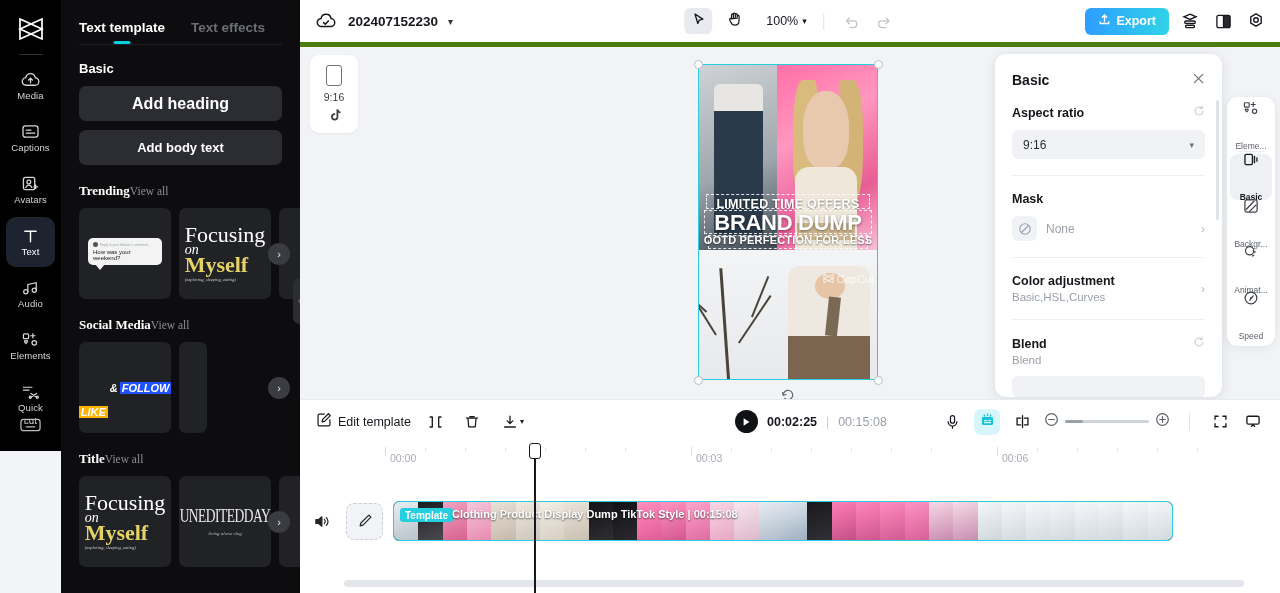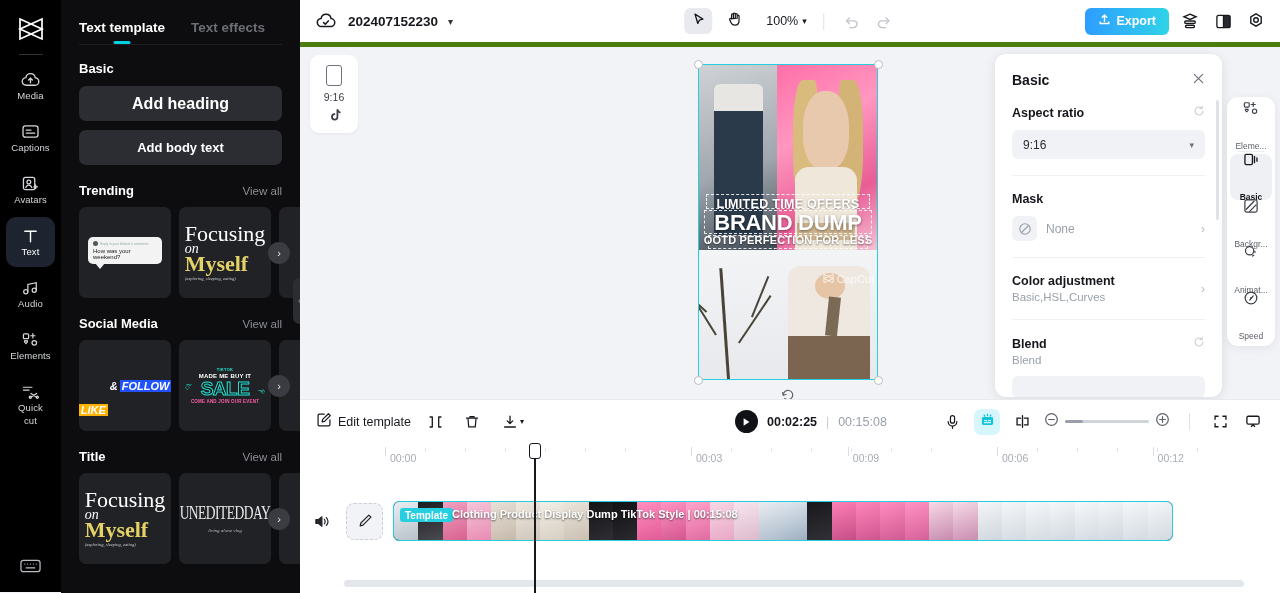--- a/index.html
+++ b/index.html
@@ -7,21 +7,21 @@
   html, body {
     width: 1280px; height: 593px;
     overflow: hidden;
     font-family: "Liberation Sans", sans-serif;
     background: #f2f4f7;
   }
   .app { position: relative; width: 1280px; height: 593px; display: flex; }
 
   
   .rail {
-    width: 61px; height: 592px; background: #000000;
+    width: 61px; height: 451px; background: #000000;
     display: flex; flex-direction: column; align-items: center;
     flex: 0 0 61px; position: relative;
   }
   .rail-logo { margin-top: 12px; width: 40px; height: 34px; display:flex; align-items:center; justify-content:center; }
   .rail-sep { width: 24px; height: 1px; background: #333; margin: 8px 0 6px; }
   .rail-item {
     width: 49px; height: 50px; border-radius: 10px; margin-bottom: 2px;
     display: flex; flex-direction: column; align-items: center; justify-content: center;
     color: #d4d6da; cursor: pointer; gap: 2px;
   }
@@ -39,21 +39,21 @@
   .panel-tabs { display: flex; gap: 26px; padding: 14px 18px 0 18px; align-items: flex-end; height: 44px; }
   .ptab { font-size: 13.5px; font-weight: bold; color: #6b6e75; cursor: pointer; position: relative; padding-bottom: 9px; }
   .ptab.active { color: #ffffff; }
   .ptab.active::after {
     content: ""; position: absolute; left: 50%; transform: translateX(-50%);
     bottom: 0px; width: 17px; height: 3px; border-radius: 2px; background: #00d0e0;
   }
   .panel-divider { height: 1px; background: #1e1f23; margin: 0 18px; }
   .panel-body { padding: 0 18px; height: 548px; overflow: hidden; }
   .sec-title { font-size: 13px; font-weight: bold; color: #fff; margin: 16px 0 10px; }
-  .sec-head { display: flex; align-items: center; justify-content: space-between; margin: 18px 0 9px; }
+  .sec-head { display: flex; align-items: center; justify-content: flex-start; margin: 18px 0 9px; font-family: Liberation Serif, serif; }
   .sec-head .sec-title { margin: 0; }
   .view-all { font-size: 11.5px; color: #8b8e95; cursor: pointer; }
   .big-btn {
     height: 35px; background: #2b2d33; border-radius: 7px; display: flex;
     align-items: center; justify-content: center; color: #fff; cursor: pointer;
     margin-bottom: 9px;
   }
   .big-btn.heading { font-size: 16px; font-weight: bold; }
   .big-btn.body { font-size: 13px; font-weight: bold; }
   .tmpl-row { display: flex; gap: 8px; position: relative; }
@@ -402,32 +402,20 @@
       <div class="sec-head">
         <div class="sec-title">Social Media</div>
         <div class="view-all">View all</div>
       </div>
       <div class="tmpl-row">
         <div class="tmpl">
           <div class="likefollow">
             <span class="lf1">LIKE</span>
             <span class="lf2">&amp;</span>
             <span class="lf3">FOLLOW</span>
-          </div>
-        </div>
-        <div class="tmpl">
-          <div class="saletmpl">
-            <div class="s0">TIKTOK</div>
-            <div class="s1">MADE ME BUY IT</div>
-            <div class="s2">SALE</div>
-            <div class="s3">COME AND JOIN OUR EVENT</div>
-            <span class="sp" style="left:6px;top:16px;">◇</span>
-            <span class="sp" style="right:7px;top:20px;">〜</span>
-            <span class="sp" style="left:7px;bottom:14px;color:#23e0d0;">〜</span>
-            <span class="sp" style="right:6px;bottom:10px;">◇</span>
           </div>
         </div>
         <div class="tmpl peek"></div>
         <div class="arrow-btn">›</div>
       </div>
 
       <div class="sec-head">
         <div class="sec-title">Title</div>
         <div class="view-all">View all</div>
       </div>
@@ -835,26 +823,20 @@
           <span class="tick-minor" style="left:551px"></span>
         <span class="tick-minor" style="left:591px"></span>
           <span class="tick-minor" style="left:631px"></span>
         <span class="tick-major" style="left:697px"></span>
         <span class="tick-lbl" style="left:697px">00:06</span>
         <span class="tick-minor" style="left:737px"></span>
           <span class="tick-minor" style="left:777px"></span>
         <span class="tick-minor" style="left:817px"></span>
           <span class="tick-minor" style="left:857px"></span>
         <span class="tick-minor" style="left:897px"></span>
-      </div>
-      <div class="ruler" style="position:absolute;top:0;left:0;right:0">
-        <span class="tick-major" style="left:55.9%"></span>
-        <span class="tick-lbl" style="left:55.9%">00:09</span>
-        <span class="tick-major" style="left:87%"></span>
-        <span class="tick-lbl" style="left:87%">00:12</span>
       </div>
 
       <div class="track-row">
         <span class="spk">
           <svg width="17" height="15" viewBox="0 0 18 16" fill="none" stroke="#24262b" stroke-width="1.3" stroke-linejoin="round">
             <path d="M3 6h2.6L9.4 3v10L5.6 10H3z" fill="#24262b"></path>
             <path d="M12 5.6a4 4 0 0 1 0 4.8M14.2 3.8a6.6 6.6 0 0 1 0 8.4" stroke-linecap="round"></path>
           </svg>
         </span>
         <span class="edit-sq">

